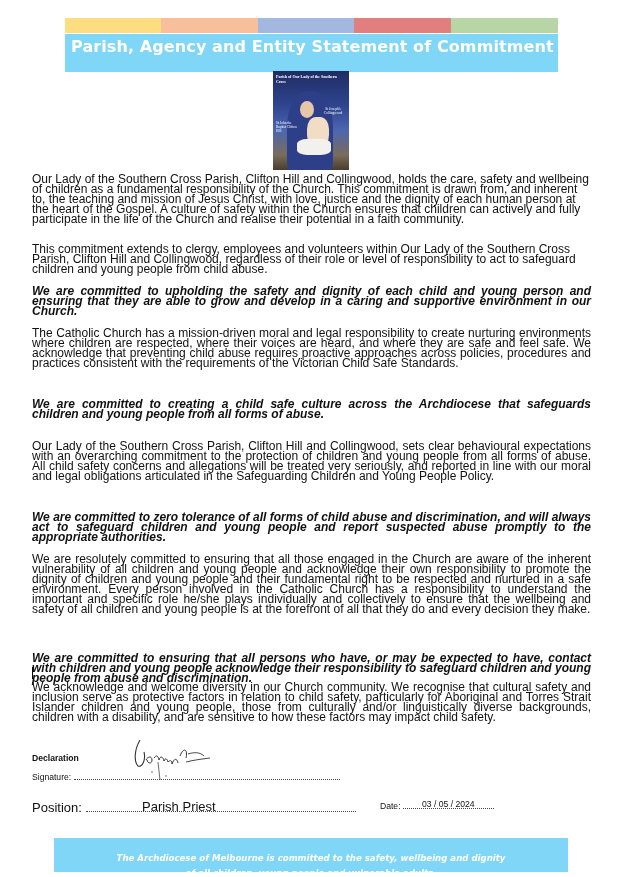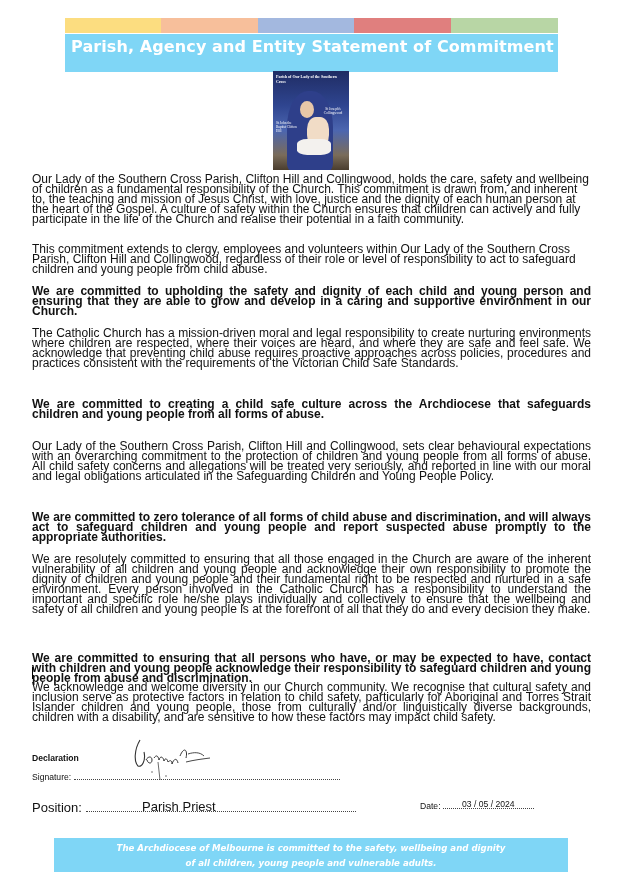--- a/index.html
+++ b/index.html
@@ -23,35 +23,35 @@
   .logo .cloth { position: absolute; left: 24px; top: 68px; width: 34px; height: 16px;
                  background: #f3f1ee; border-radius: 30%; }
   .logo .cap1 { position: absolute; left: 3px; top: 3px; width: 70px; font-size: 4px; line-height: 5px;
                 color: #fff; font-weight: bold; font-family: "Liberation Serif", serif; }
   .logo .cap2 { position: absolute; right: 3px; top: 36px; width: 26px; font-size: 3.5px; line-height: 4px;
                 color: #fff; font-family: "Liberation Serif", serif; text-align: center; }
   .logo .cap3 { position: absolute; left: 3px; top: 50px; width: 22px; font-size: 3.5px; line-height: 4px;
                 color: #fff; font-family: "Liberation Serif", serif; }
   .body-text { position: absolute; left: 32px; width: 559px; font-size: 12px; line-height: 10px;
                text-align: justify; }
-  .body-text.bold { font-weight: bold; }
+  .body-text.bold { font-weight: bold; font-style: italic; }
   .body-text.left { text-align: left; }
   .cursor { position: absolute; left: 32px; top: 667px; width: 1px; height: 12px; background: #000; }
   .decl { position: absolute; left: 32px; top: 753px; font-size: 8.6px; font-weight: bold; }
   .sig-row { position: absolute; left: 32px; top: 771px; font-size: 8.6px; white-space: nowrap; }
   .dots { display: inline-block; border-bottom: 1px dotted #444; height: 8px; vertical-align: baseline; }
   .pos-row { position: absolute; left: 32px; top: 800px; font-size: 13px; white-space: nowrap; }
   .pos-row .val { position: absolute; left: 110px; top: -1px; }
-  .date-row { position: absolute; left: 380px; top: 800px; font-size: 8.6px; white-space: nowrap; margin-left: 40px; }
+  .date-row { position: absolute; left: 380px; top: 800px; font-size: 8.6px; white-space: nowrap; }
   .date-row .val { position: absolute; left: 42px; top: -1px; }
   .signature { position: absolute; left: 128px; top: 736px; width: 92px; height: 48px; }
   .footer-bar { position: absolute; left: 54px; top: 838px; width: 514px; height: 34px; background: #7fd6f6; }
   .footer-bar div { color: #fff; font-family: "DejaVu Sans", sans-serif; font-weight: bold; font-style: italic;
                     font-size: 8.6px; text-align: center; line-height: 15px; }
-  .footer-bar .l1 { margin-top: 3px; }
+  .footer-bar .l1 { margin-top: 13px; }
 </style>
 </head>
 <body>
 
 <div class="stripe" style="left:65px;width:96px;background:#fcdd80;"></div>
 <div class="stripe" style="left:161px;width:97px;background:#f7bf9b;"></div>
 <div class="stripe" style="left:258px;width:96px;background:#a3b8df;"></div>
 <div class="stripe" style="left:354px;width:97px;background:#e07f7e;"></div>
 <div class="stripe" style="left:451px;width:107px;background:#b8d6a5;"></div>
 

